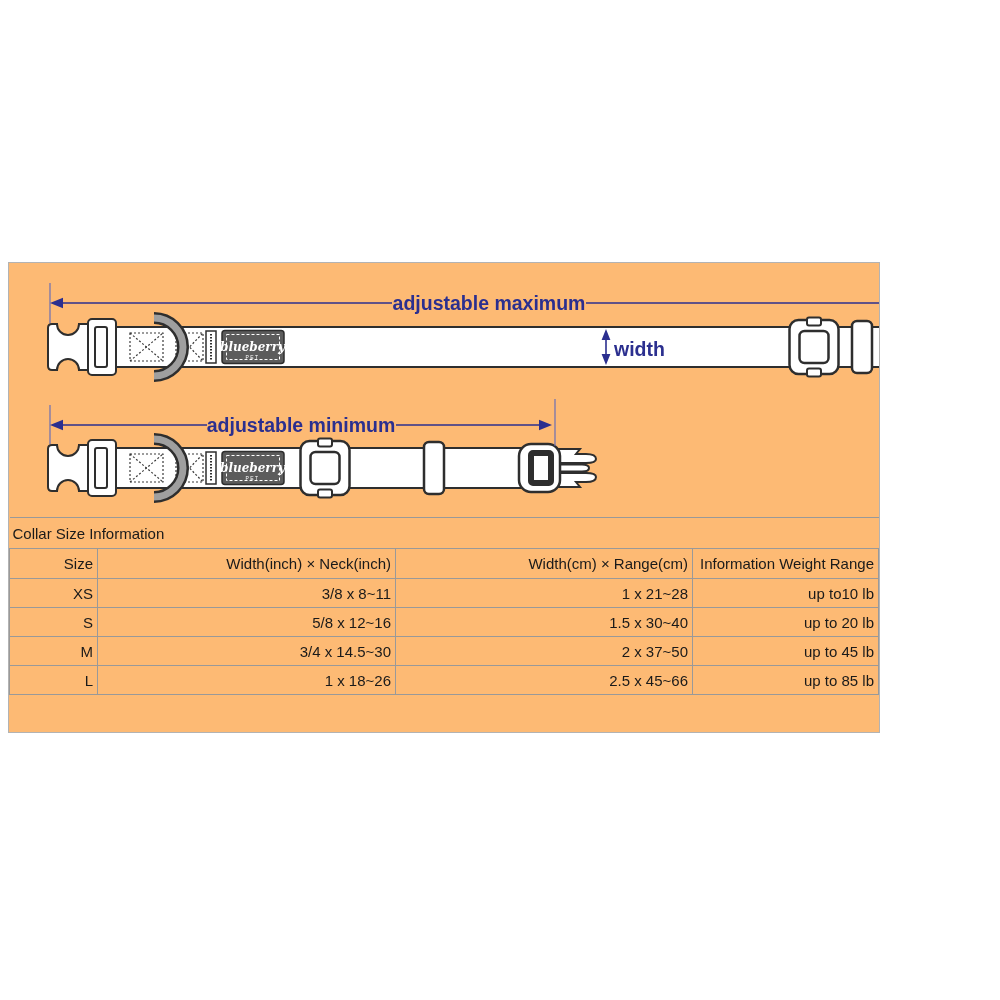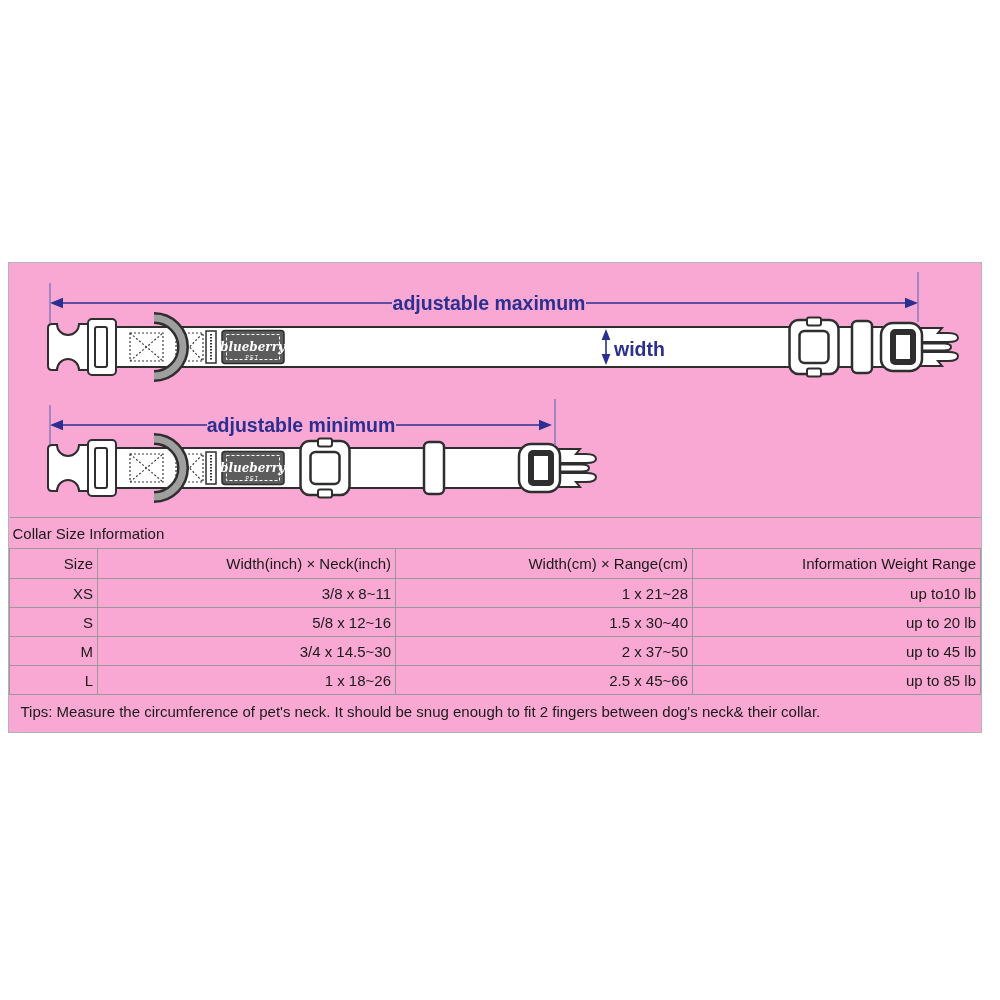--- a/index.html
+++ b/index.html
@@ -1,19 +1,19 @@
 <!DOCTYPE html>
 <html><head>
 <meta charset="utf-8">
 <style>
   html,body{margin:0;padding:0;background:#ffffff;}
   .page{position:relative;width:1000px;height:1000px;background:#ffffff;
         font-family:"Liberation Sans",sans-serif;color:#1a1a1a;}
-  .panel{position:absolute;left:8px;top:262px;width:974px;height:471px;
-         border:1px solid #b3b3b3;box-sizing:border-box;overflow:hidden;background:#f9a8d4;}
+  .panel{position:absolute;left:8px;top:262px;width:872px;height:471px;
+         border:1px solid #b3b3b3;box-sizing:border-box;overflow:hidden;background:#fdba74;}
   .diagram-svg{display:block;width:980px;height:254px;}
   table.size-table{width:100%;border-collapse:collapse;table-layout:fixed;font-size:15px;}
   table.size-table td,table.size-table th{border:1px solid #999;padding:0 4px;
          font-weight:normal;text-align:right;vertical-align:middle;overflow:hidden;white-space:nowrap;}
   td.first,th.first{border-left:none;}
   td.last,th.last{border-right:none;}
   tr.title-row td{border-left:none;border-right:none;text-align:left;padding-left:3px;}
   tr.tips-row td{border-left:none;border-right:none;border-bottom:none;
                  text-align:left;padding-left:11px;}
   tr.title-row{height:31px;}
@@ -156,20 +156,17 @@
         <td>3/4 x 14.5~30</td>
         <td>2 x 37~50</td>
         <td class="last">up to 45 lb</td>
       </tr>
       <tr class="data-row">
         <td class="first">L</td>
         <td>1 x 18~26</td>
         <td>2.5 x 45~66</td>
         <td class="last">up to 85 lb</td>
       </tr>
-      <tr class="tips-row">
-        <td colspan="4">Tips: Measure the circumference of pet's neck. It should be snug enough to fit 2 fingers between dog's neck&amp; their collar.</td>
-      </tr>
     </tbody>
       </table>
 
   </div>
 </div>
 
 </body></html>

